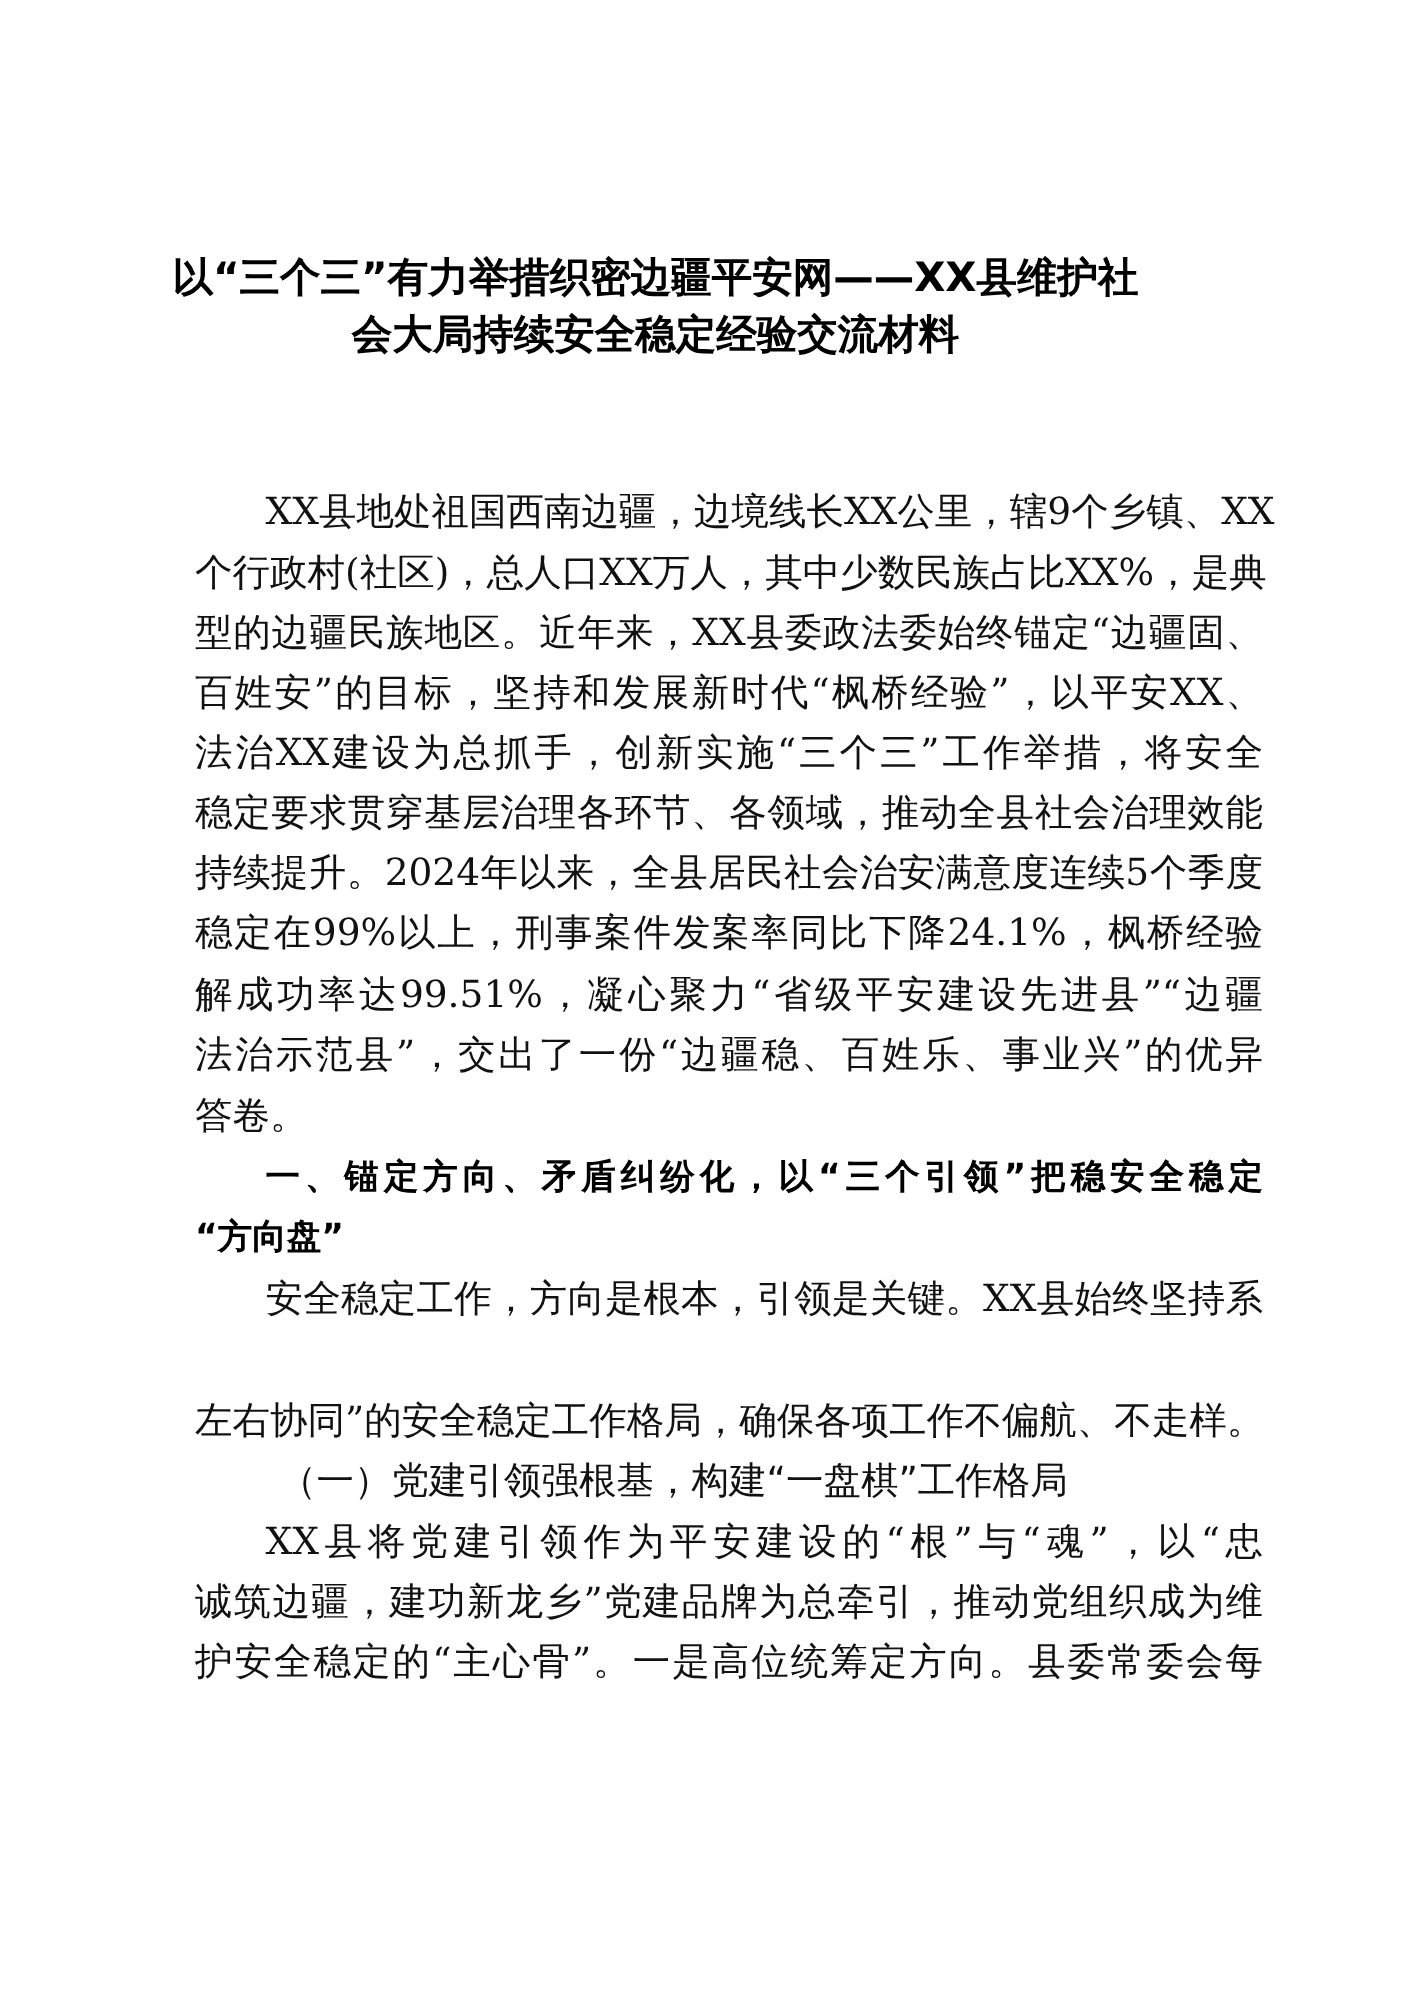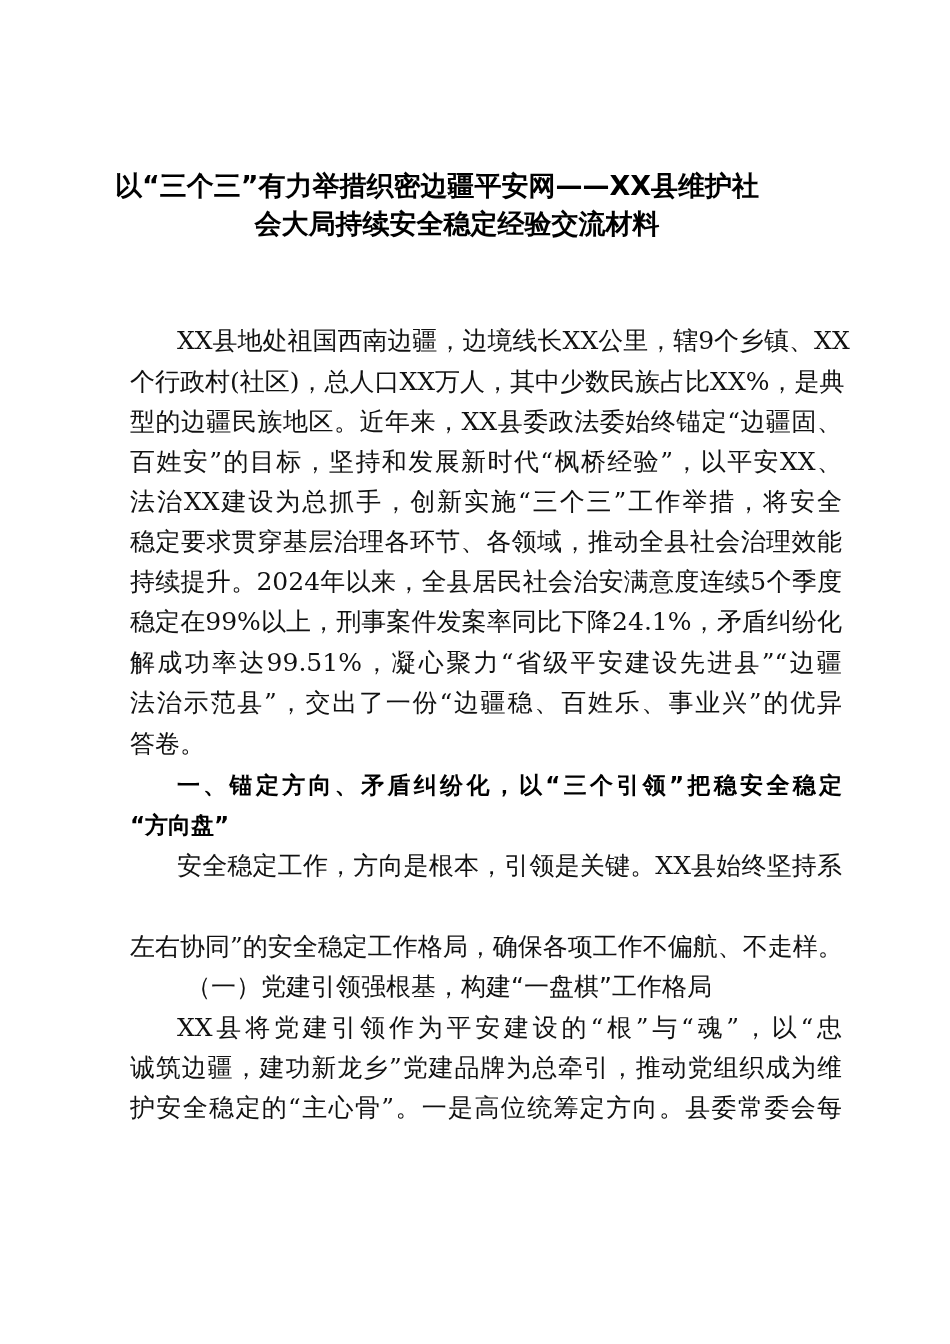--- a/index.html
+++ b/index.html
@@ -38,30 +38,30 @@
   }
   .indent { left: 177px; width: 665px; }
   .sub { left: 186px; width: 600px; text-align: left; text-align-last: left; font-family: "DejaVu Sans", "Liberation Sans", sans-serif; }
 </style>
 </head>
 <body>
 
 <div class="page">
 
   <div class="title" style="top:168px;">以“三个三”有力举措织密边疆平安网——XX县维护社</div>
-  <div class="title" style="top:206px;padding-left:20px;">会大局持续安全稳定经验交流材料</div>
+  <div class="title" style="top:206px;">会大局持续安全稳定经验交流材料</div>
 
   <div class="line indent" style="top:326px;">XX县地处祖国西南边疆，边境线长XX公里，辖9个乡镇、XX</div>
   <div class="line" style="top:367px;">个行政村(社区)，总人口XX万人，其中少数民族占比XX%，是典</div>
   <div class="line" style="top:407px;">型的边疆民族地区。近年来，XX县委政法委始终锚定“边疆固、</div>
   <div class="line" style="top:447px;">百姓安”的目标，坚持和发展新时代“枫桥经验”，以平安XX、</div>
   <div class="line" style="top:487px;">法治XX建设为总抓手，创新实施“三个三”工作举措，将安全</div>
   <div class="line" style="top:527px;">稳定要求贯穿基层治理各环节、各领域，推动全县社会治理效能</div>
   <div class="line" style="top:567px;">持续提升。2024年以来，全县居民社会治安满意度连续5个季度</div>
-  <div class="line" style="top:607px;">稳定在99%以上，刑事案件发案率同比下降24.1%，矛盾纠纷化</div>
+  <div class="line" style="top:607px;">稳定在99%以上，刑事案件发案率同比下降24.1%，枫桥经验</div>
   <div class="line" style="top:648px;">解成功率达99.51%，凝心聚力“省级平安建设先进县”“边疆</div>
   <div class="line" style="top:688px;">法治示范县”，交出了一份“边疆稳、百姓乐、事业兴”的优异</div>
   <div class="line last" style="top:729px;">答卷。</div>
 
   <div class="line indent heading" style="top:770px;">一、锚定方向、矛盾纠纷化，以“三个引领”把稳安全稳定</div>
   <div class="line heading last" style="top:810px;">“方向盘”</div>
 
   <div class="line indent" style="top:851px;">安全稳定工作，方向是根本，引领是关键。XX县始终坚持系</div>
   <div class="line" style="top:932px;">左右协同”的安全稳定工作格局，确保各项工作不偏航、不走样。</div>
 

